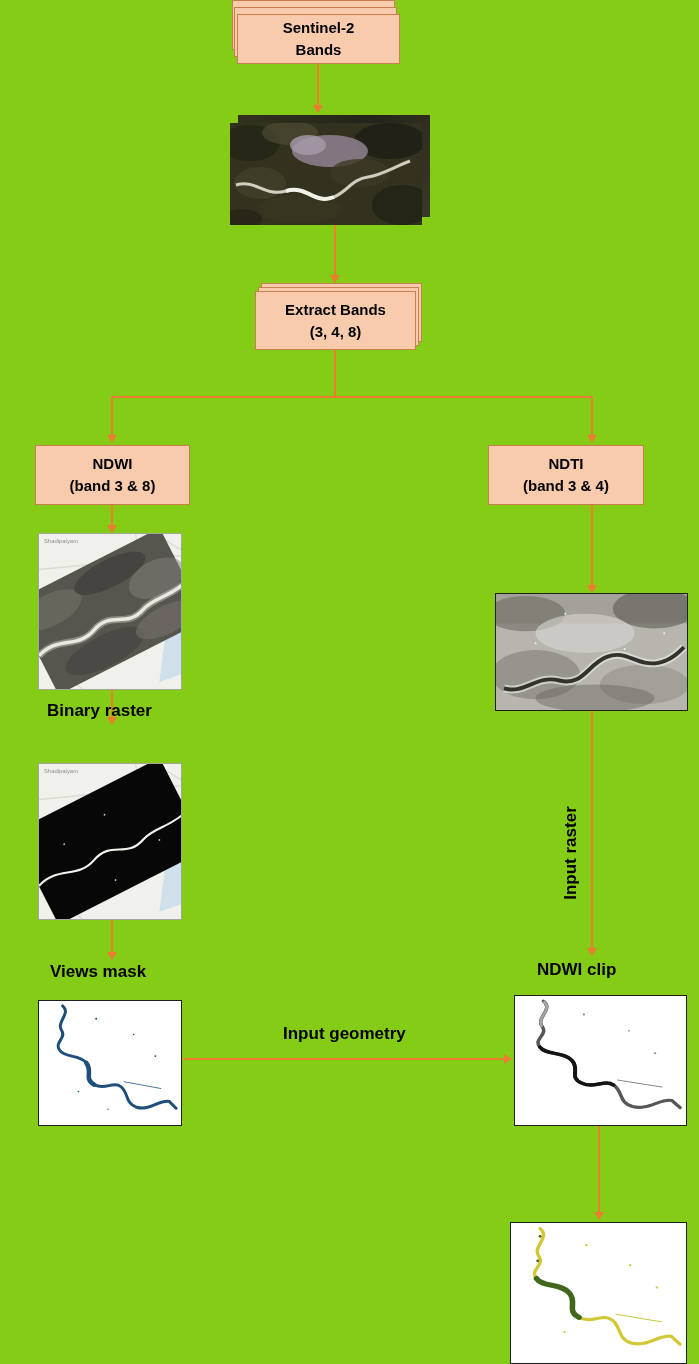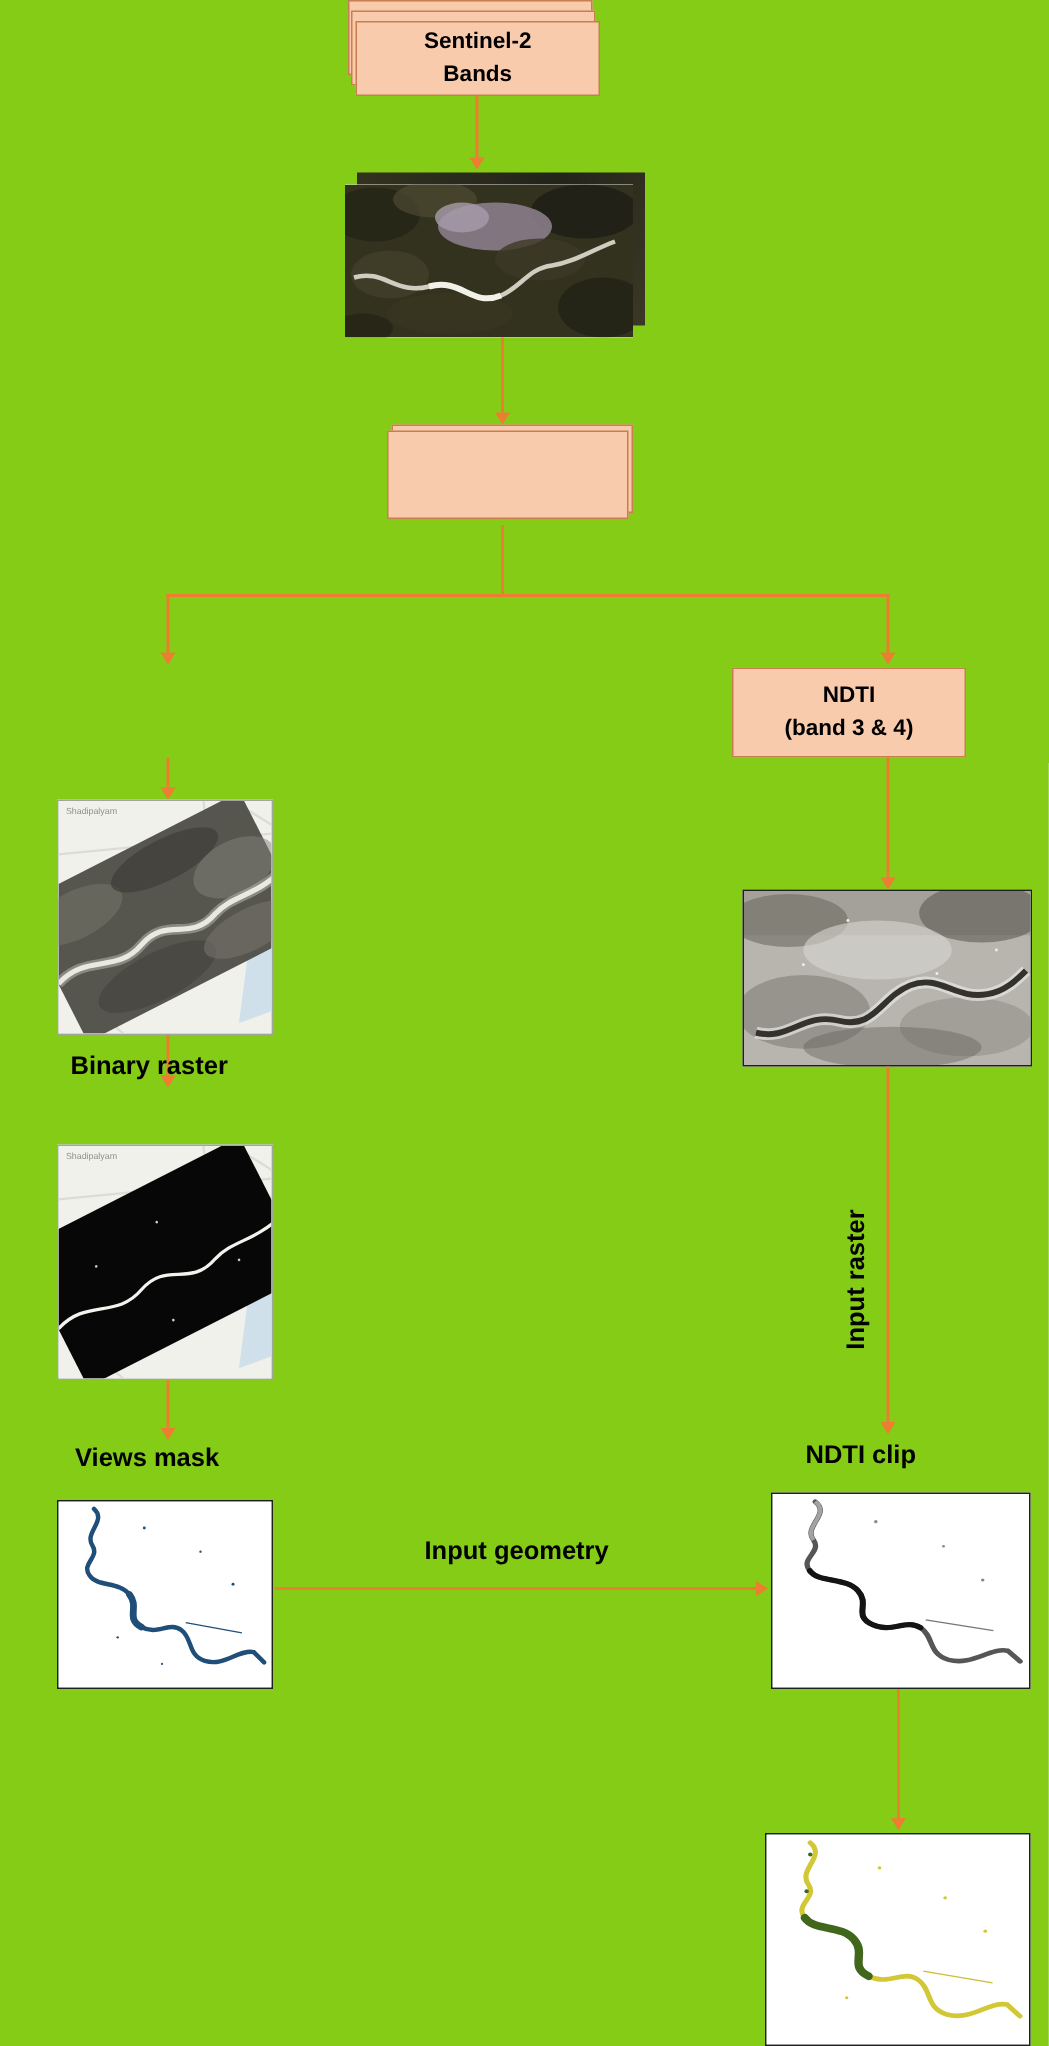--- a/index.html
+++ b/index.html
@@ -59,26 +59,34 @@
       <ellipse cx="12" cy="96" rx="20" ry="10" fill="#262415" opacity="0.8"></ellipse>
       <path d="M6 62 C26 56 34 74 56 68 C78 62 84 82 104 74 C118 68 122 56 138 54 C152 52 164 44 180 38" fill="none" stroke="#cfcdc0" stroke-width="3"></path>
       <path d="M56 68 C78 62 84 82 104 74" fill="none" stroke="#f2f1e8" stroke-width="4"></path>
     </svg>
   </div>
 
   <div class="varrow" style="left:334px;top:225px;height:50px"></div>
 
   <div class="layer" style="left:261px;top:283px;width:161px;height:59px"></div>
   <div class="layer" style="left:258px;top:287px;width:161px;height:59px"></div>
+  <div class="node" style="left:255px;top:291px;width:161px;height:59px">
+    <div>Extract Bands</div>
+    <div>(3, 4, 8)</div>
+  </div>
 
   <div class="vline" style="left:334px;top:350px;height:46px"></div>
   <div class="hline" style="left:111px;top:396px;width:482px"></div>
   <div class="varrow" style="left:111px;top:396px;height:39px"></div>
   <div class="varrow" style="left:591px;top:396px;height:39px"></div>
 
+  <div class="node" style="left:35px;top:445px;width:155px;height:60px">
+    <div>NDWI</div>
+    <div>(band 3 &amp; 8)</div>
+  </div>
 
   <div class="node" style="left:488px;top:445px;width:156px;height:60px">
     <div>NDTI</div>
     <div>(band 3 &amp; 4)</div>
   </div>
 
   <div class="varrow" style="left:111px;top:505px;height:20px"></div>
 
   <div class="img b-map" style="left:38px;top:533px;width:144px;height:157px">
     <svg viewBox="0 0 144 157" preserveAspectRatio="none">
@@ -155,21 +163,21 @@
       <circle cx="40" cy="50" r="1" fill="#efeee9"></circle>
       <circle cx="170" cy="40" r="1" fill="#efeee9"></circle>
       <path d="M8 96 C30 102 40 82 64 88 C88 94 92 72 112 64 C132 56 142 74 164 70 C176 68 184 60 190 54" fill="none" stroke="#e8e7e1" stroke-width="8" opacity="0.7"></path>
       <path d="M8 96 C30 102 40 82 64 88 C88 94 92 72 112 64 C132 56 142 74 164 70 C176 68 184 60 190 54" fill="none" stroke="#33322c" stroke-width="4"></path>
     </svg>
   </div>
 
   <div class="varrow" style="left:591px;top:711px;height:237px"></div>
   <div class="lbl rot" style="left:501px;top:843px;width:140px;text-align:center">Input raster</div>
 
-  <div class="lbl" style="left:537px;top:960px">NDTI clip</div>
+  <div class="lbl" style="left:537px;top:960px">NDWI clip</div>
 
   <div class="img b-dark" style="left:514px;top:995px;width:173px;height:131px">
     <svg viewBox="0 0 144 126" preserveAspectRatio="none">
       <rect width="144" height="126" fill="#ffffff"></rect>
       <path d="M24 5 C33 13 17 21 23 30 C28 38 15 42 21 50 C26 58 41 54 48 63 C55 72 45 79 56 85 C67 91 75 81 83 87 C91 93 87 104 99 108 C112 112 122 100 132 102 L139 109" fill="none" stroke="#565656" stroke-width="3" stroke-linecap="round"></path>
       <path d="M24 5 C33 13 17 21 23 30" fill="none" stroke="#a3a3a3" stroke-width="2.4"></path>
       <path d="M21 50 C26 58 41 54 48 63 C55 72 45 79 56 85 C67 91 75 81 83 87" fill="none" stroke="#141414" stroke-width="3.4" stroke-linecap="round"></path>
       <path d="M86 82 L124 89" stroke="#777777" stroke-width="0.8"></path>
       <circle cx="58" cy="18" r="1" fill="#8a8a8a"></circle>
       <circle cx="96" cy="34" r="0.8" fill="#8a8a8a"></circle>

